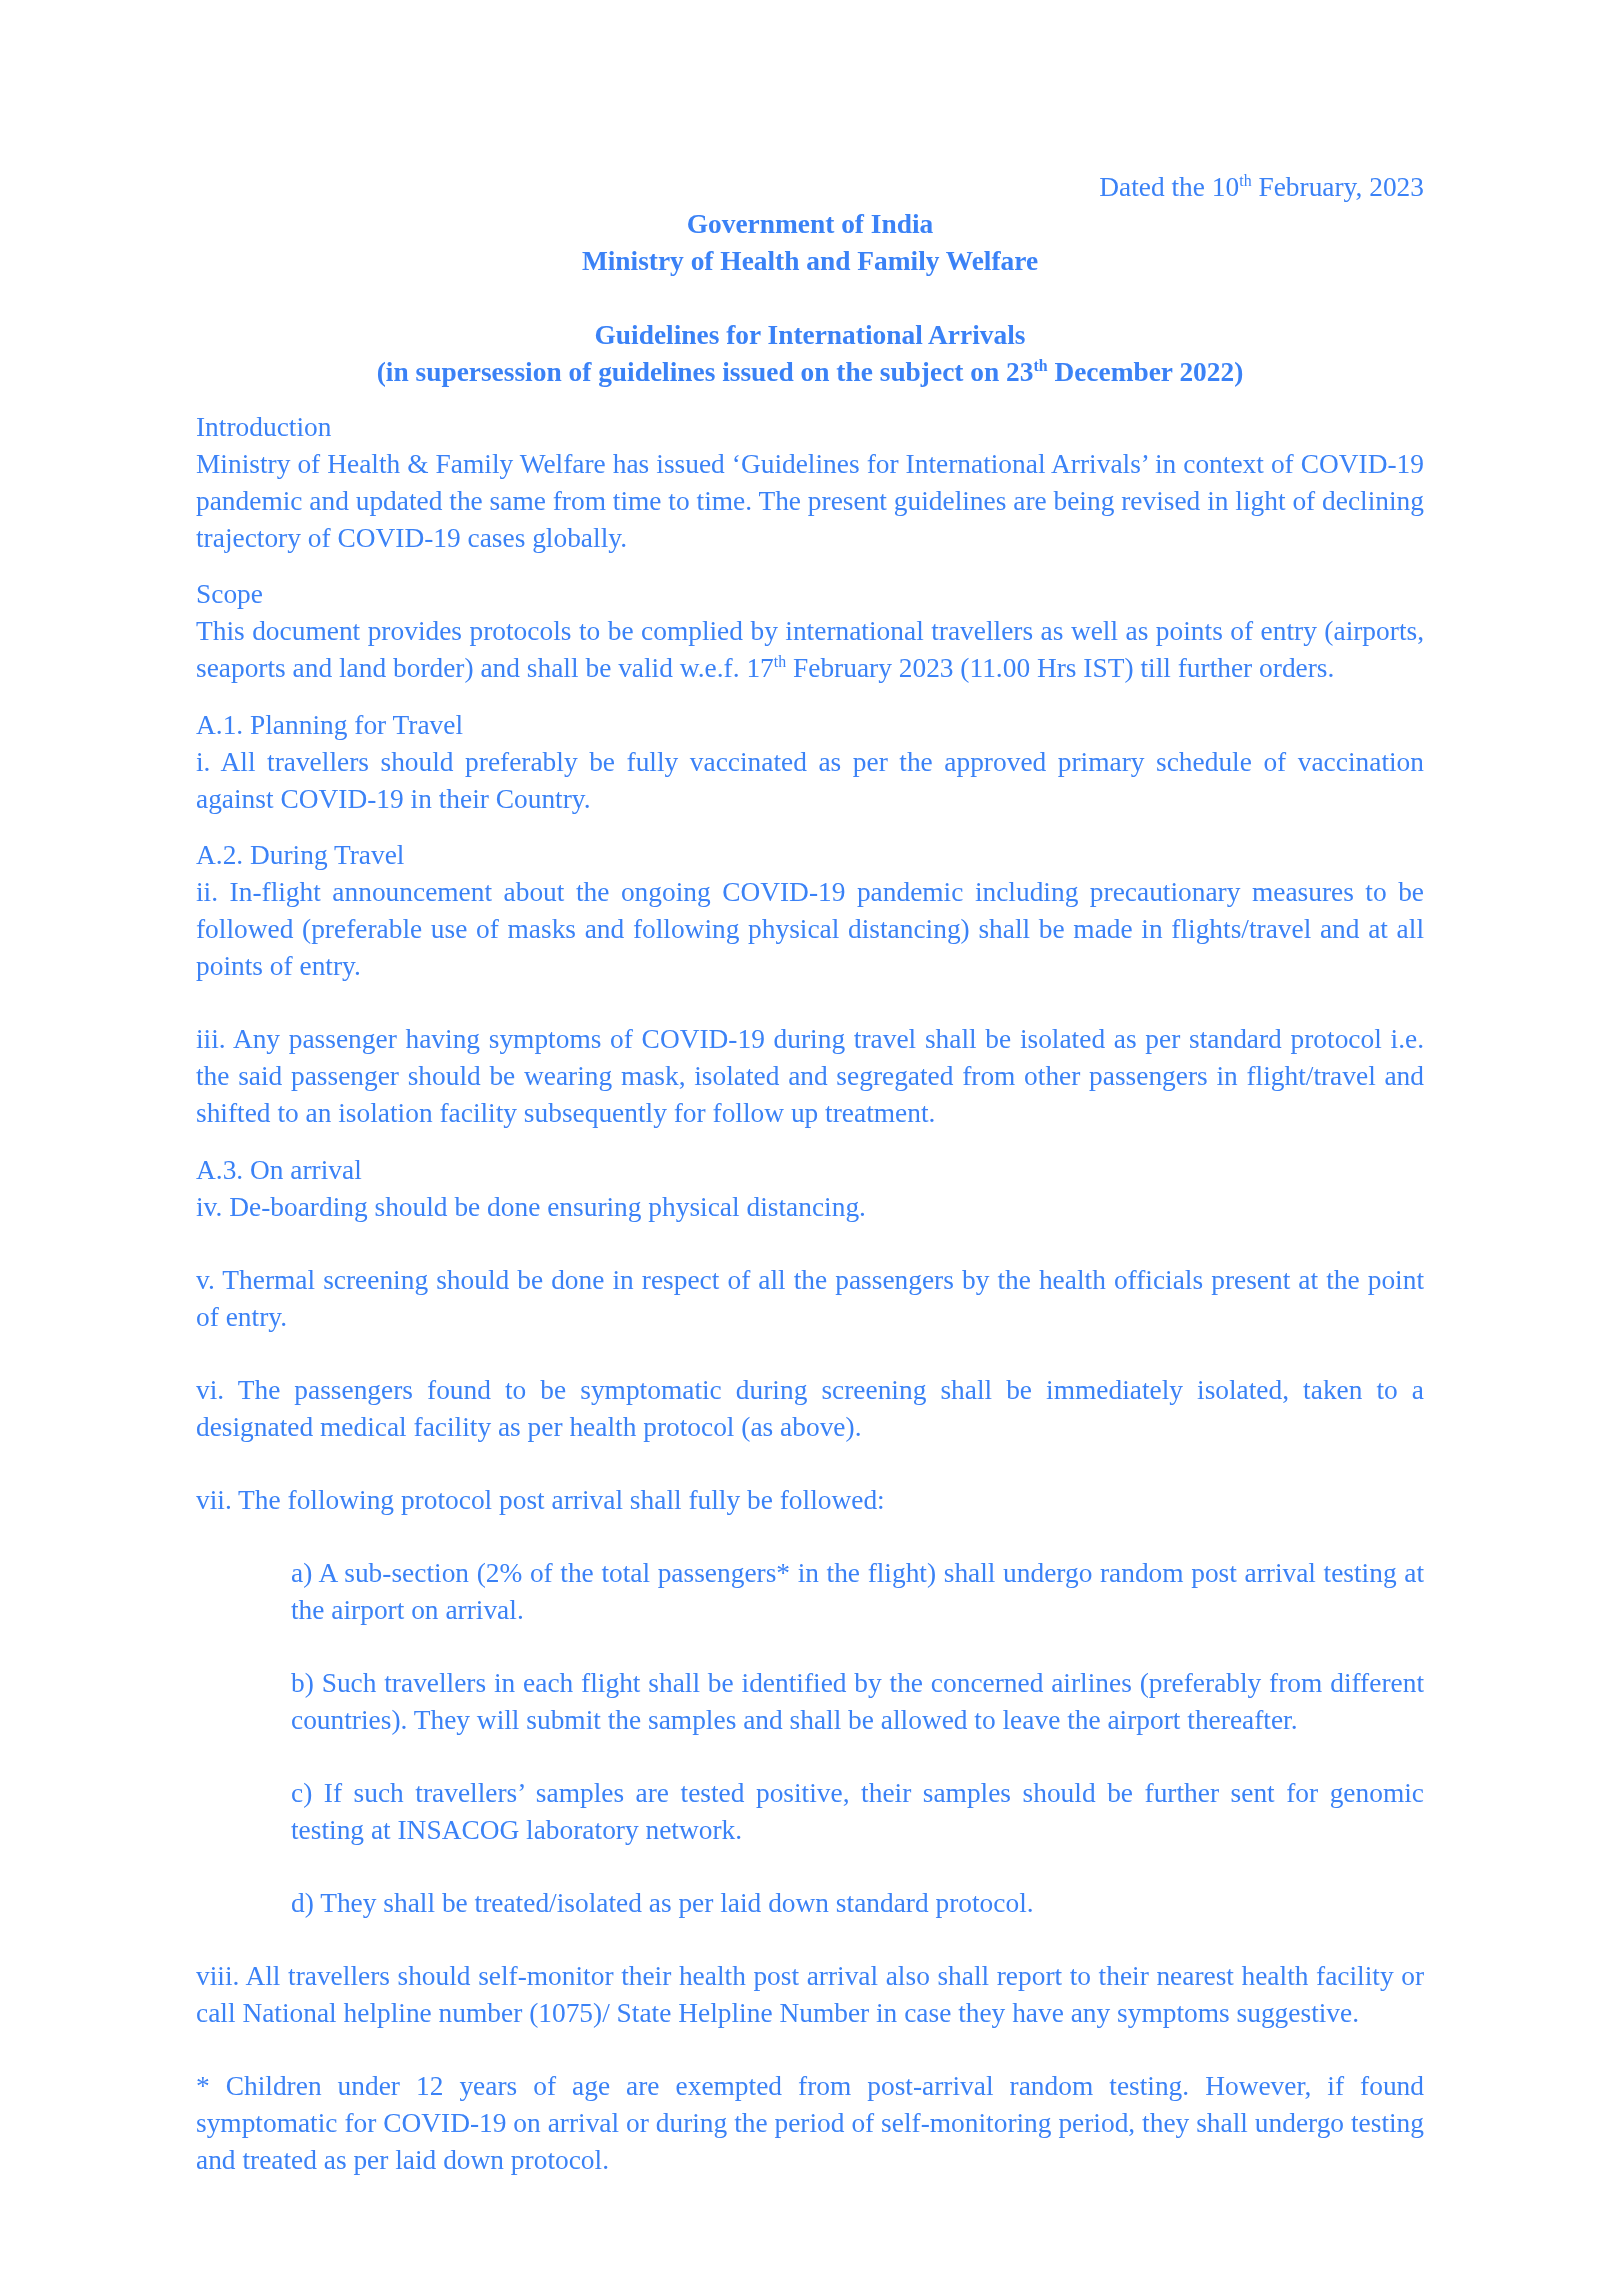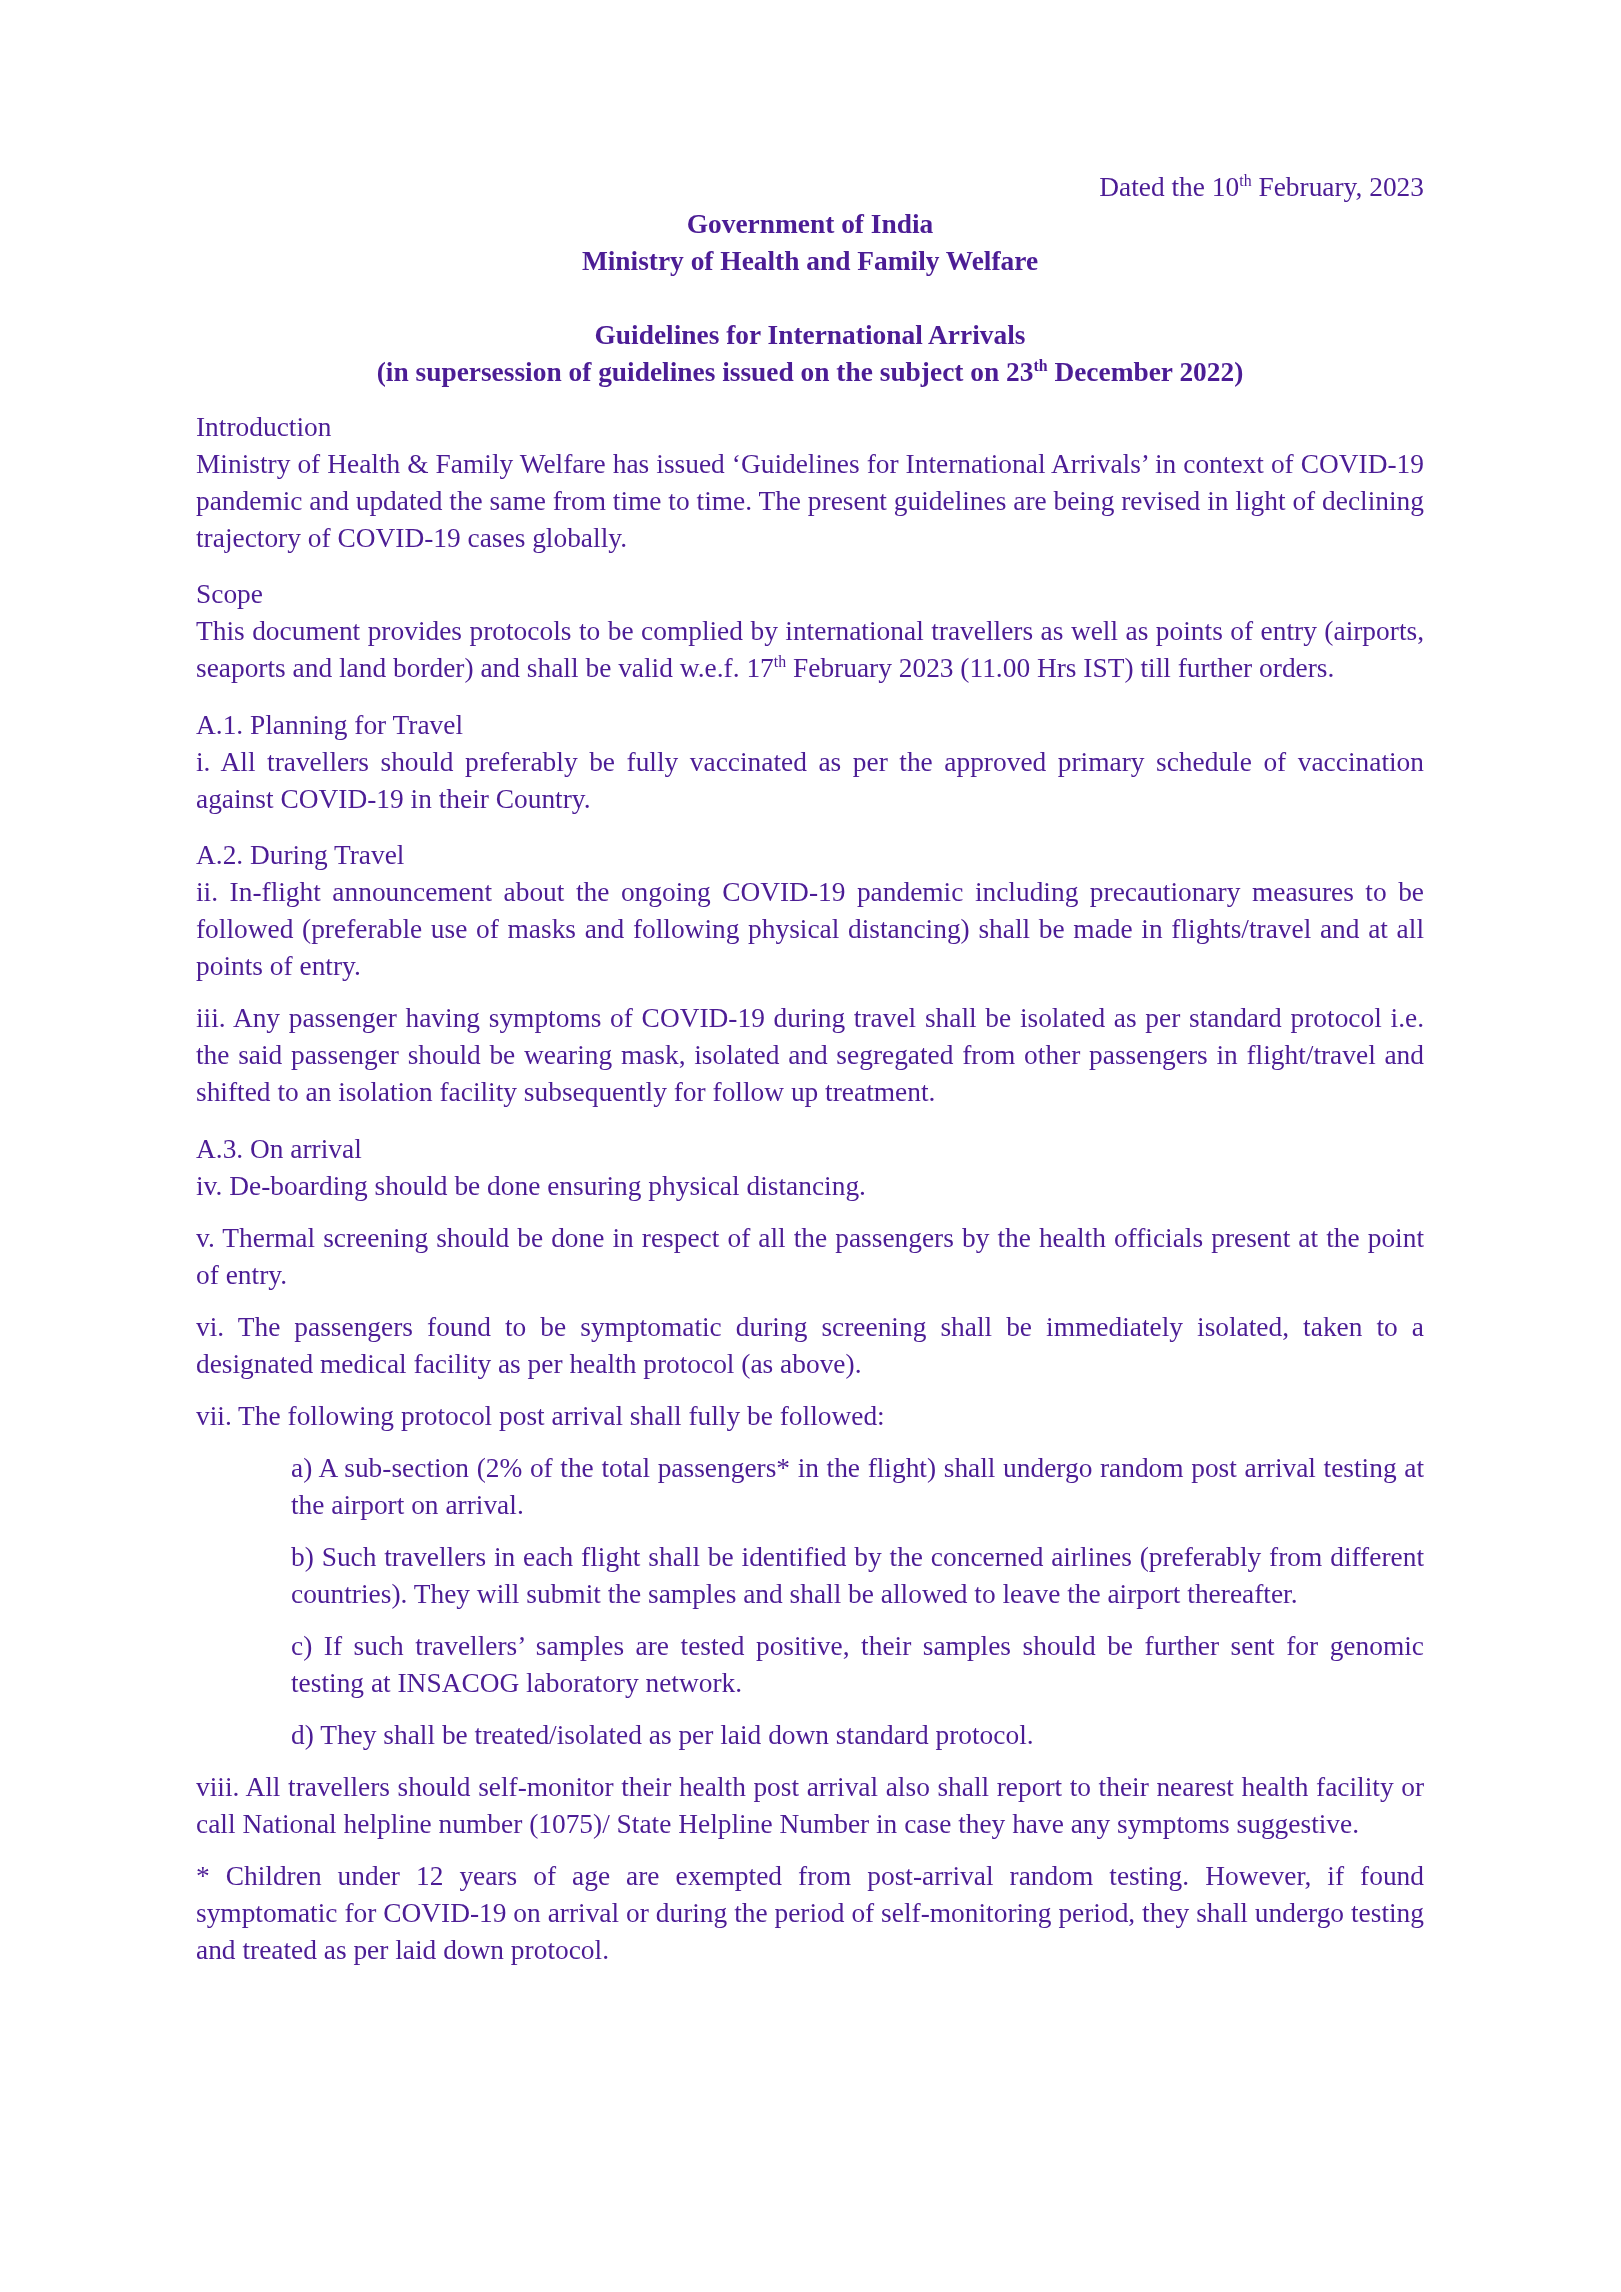--- a/index.html
+++ b/index.html
@@ -2,35 +2,35 @@
 <html><head>
 <meta charset="utf-8">
 <style>
   * { margin: 0; padding: 0; box-sizing: border-box; }
   html, body { background: #ffffff; }
   .page {
     position: relative;
     width: 1621px;
     height: 2293px;
     background: #ffffff;
-    color: #4c1d95;
+    color: #3b82f6;
     font-family: "Liberation Serif", "DejaVu Serif", serif;
     font-size: 27.4px;
     line-height: 37px;
     padding: 169px 197px 39px 196px;
     overflow: hidden;
   }
   .date-line { text-align: right; }
   .center { text-align: center; }
   .bold { font-weight: bold; }
   .doc-title { margin-top: 37px; }
   .heading { font-weight: normal; margin-top: 19.6px; }
   .heading-first { margin-top: 17.6px; }
   .body { text-align: justify; }
-  .block { margin-top: 15px; }
+  .block { margin-top: 36px; }
   .sub { margin-left: 95px; }
   sup { font-size: 0.58em; line-height: 0; vertical-align: super; }
 </style>
 </head>
 <body>
 
 <div class="page">
 
   <div class="date-line"><span>Dated the 10</span><sup>th</sup><span> February, 2023</span></div>
 

